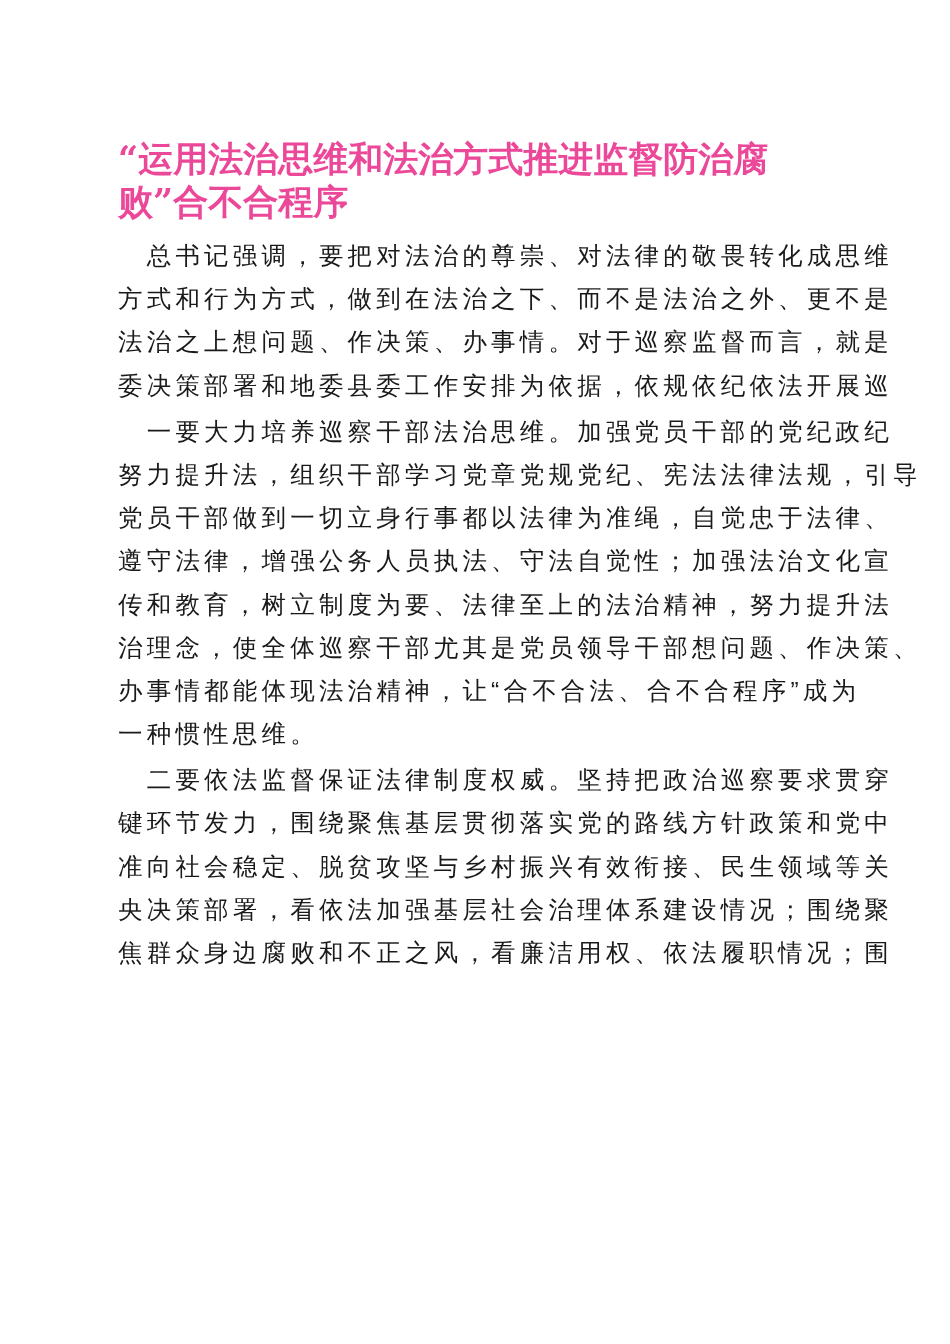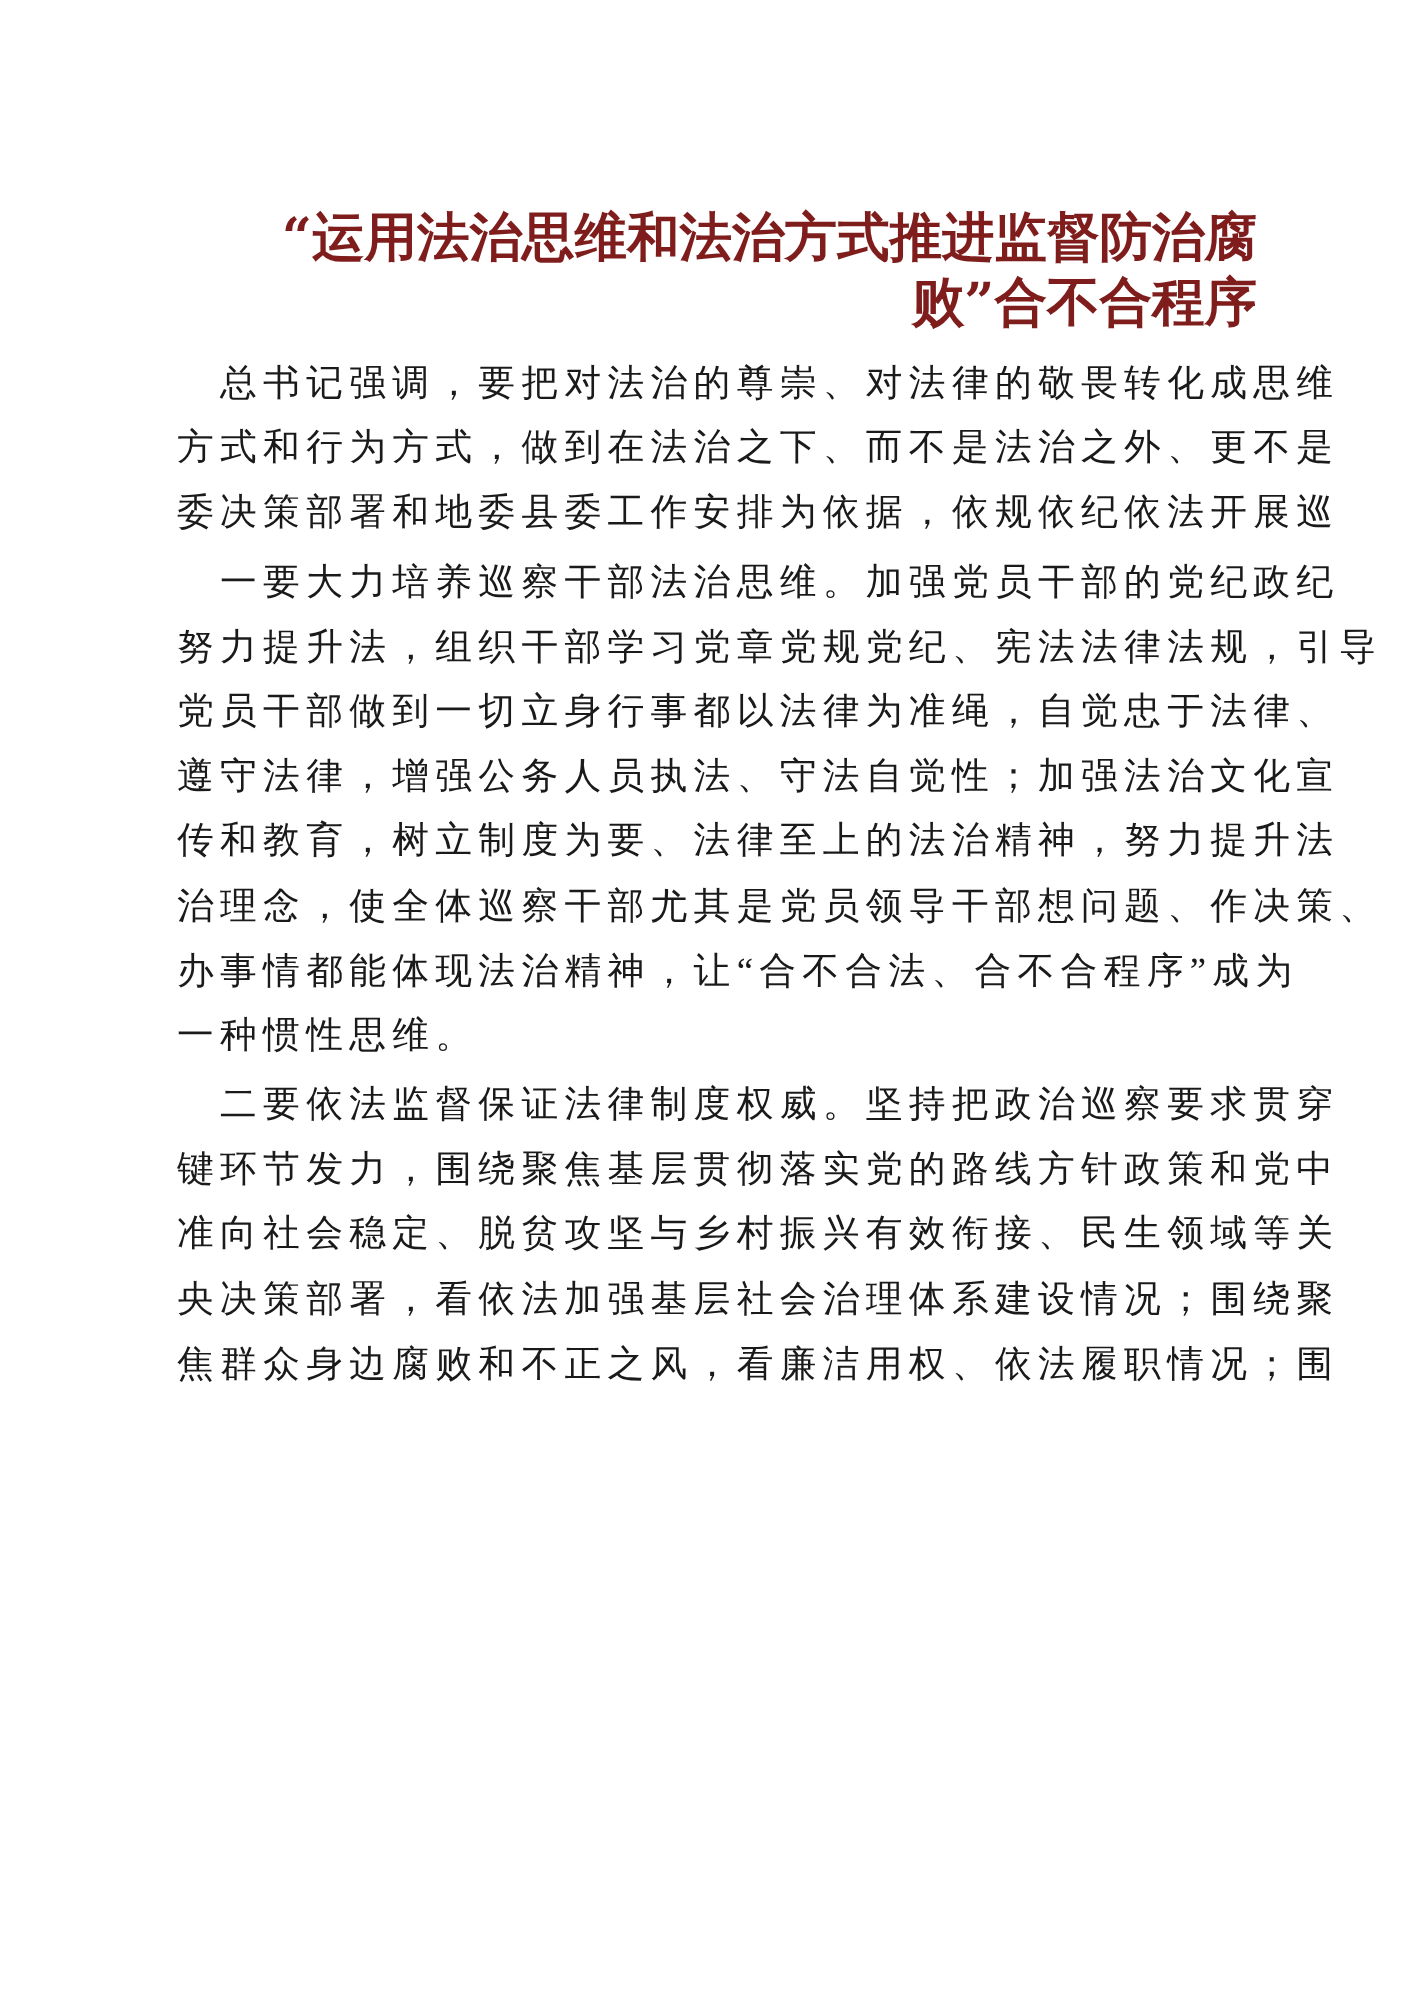--- a/index.html
+++ b/index.html
@@ -18,34 +18,34 @@
     left: 0; top: 0;
     width: 950px;
     height: 1344px;
     background: #ffffff;
   }
   .title {
     position: absolute;
     left: 118px;
     top: 136px;
     width: 720px;
-    text-align: right;
+    text-align: left;
     font-family: "DejaVu Serif", "Liberation Serif", serif;
     font-weight: bold;
     font-size: 35px;
     line-height: 46px;
-    color: #7f1d1d;
+    color: #ec4899;
     margin: 0;
   }
   .body-text {
     position: absolute;
     left: 118px;
     top: 234px;
     width: 712px;
-    font-family: Liberation Serif, serif;
+    font-family: Liberation Sans, sans-serif;
     font-size: 24.5px;
     line-height: 43.2px;
     color: #1a1a1a;
     letter-spacing: 4.2px;
   }
   .line {
     display: block;
     white-space: nowrap;
     height: 43.2px;
   }
@@ -60,20 +60,21 @@
 <div class="page">
   <h1 class="title">
     <span class="line">“运用法治思维和法治方式推进监督防治腐</span>
     <span class="line">败”合不合程序</span>
   </h1>
 
   <div class="body-text">
     <div>
       <span class="line">　总书记强调，要把对法治的尊崇、对法律的敬畏转化成思维</span>
       <span class="line">方式和行为方式，做到在法治之下、而不是法治之外、更不是</span>
+      <span class="line">法治之上想问题、作决策、办事情。对于巡察监督而言，就是</span>
       <span class="line">委决策部署和地委县委工作安排为依据，依规依纪依法开展巡</span>
     </div>
     <span class="para-gap"></span>
     <div>
       <span class="line">　一要大力培养巡察干部法治思维。加强党员干部的党纪政纪</span>
       <span class="line">努力提升法，组织干部学习党章党规党纪、宪法法律法规，引导</span>
       <span class="line">党员干部做到一切立身行事都以法律为准绳，自觉忠于法律、</span>
       <span class="line">遵守法律，增强公务人员执法、守法自觉性；加强法治文化宣</span>
       <span class="line">传和教育，树立制度为要、法律至上的法治精神，努力提升法</span>
       <span class="line">治理念，使全体巡察干部尤其是党员领导干部想问题、作决策、</span>

